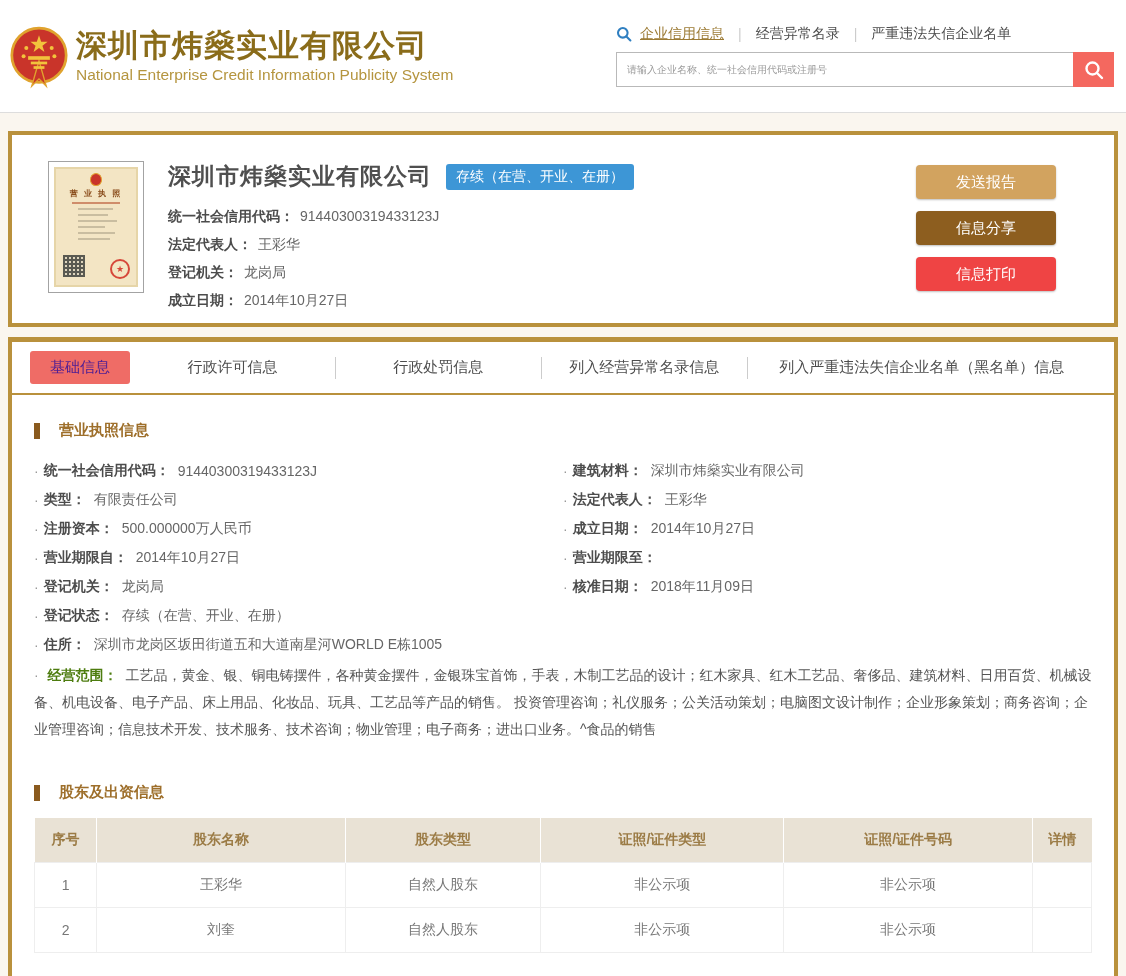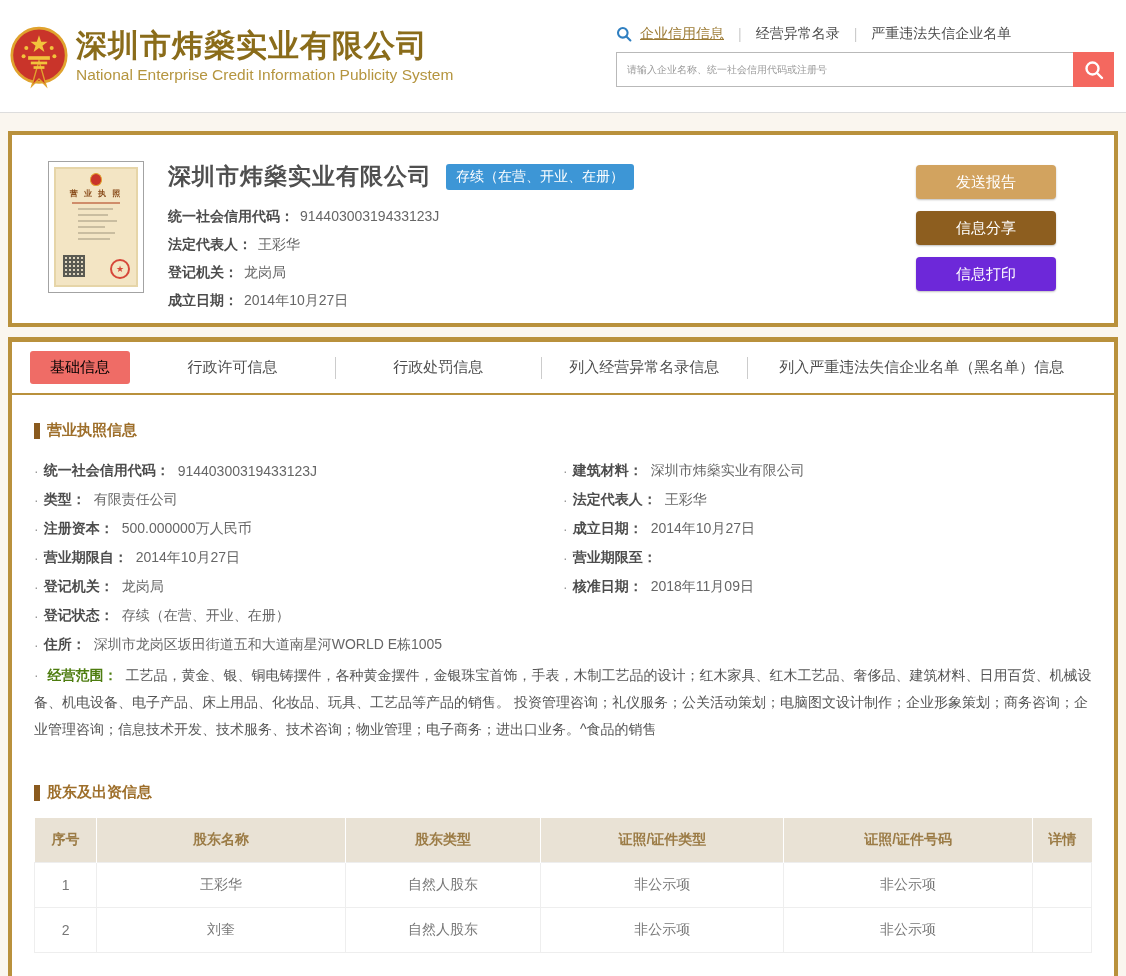--- a/index.html
+++ b/index.html
@@ -58,34 +58,34 @@
   .cfield { font-size:14px; line-height:28px; }
   .cfield .lbl { font-weight:bold; color:#4c4c4c; }
   .cfield .val { color:#666; margin-left:6px; }
 
   .btn-col { width:142px; margin-right:28px; margin-top:4px; flex:none; }
   .act-btn { display:block; width:140px; height:34px; margin-bottom:12px; border:none;
     border-radius:4px; color:#fff; font-size:15px; cursor:pointer;
     font-family:inherit; box-shadow:0 1px 2px rgba(0,0,0,.25); }
   .btn-report { background:#d2a35f; }
   .btn-share { background:#8d5e1f; }
-  .btn-print { background:#6d28d9; }
+  .btn-print { background:#ef4444; }
 
   
   .tabbar { display:flex; align-items:center; height:53px; padding:0 18px;
     border-bottom:2px solid #b9913c; background:#fff; }
-  .tab-active { background:#ef6c66; color:#000000; font-size:15px; padding:7px 20px;
+  .tab-active { background:#ef6c66; color:#4c1d95; font-size:15px; padding:7px 20px;
     border-radius:3px; cursor:pointer; flex:none; }
   .tab { color:#4d4d4d; font-size:15px; text-align:center; cursor:pointer; flex:1; }
   .tab.wide { flex:1.7; }
   .tab-div { width:1px; height:22px; background:#ccc; flex:none; }
 
   
   .content { padding:18px 22px 0 22px; }
-  .section-title { display:flex; align-items:center; margin:8px 0 16px; }
+  .section-title { display:flex; align-items:center; margin:8px 0 16px;gap:12px; }
   .section-bar { width:6px; height:16px; background:#8a5a1e; margin-right:7px; flex:none; }
   .section-text { font-size:15px; font-weight:bold; color:#9e6f2b; }
 
   .fields-grid { display:grid; grid-template-columns:1fr 1fr; grid-auto-flow:column;
     grid-template-rows:repeat(7,29px); font-size:14px; }
   .frow { display:flex; align-items:center; white-space:nowrap; }
   .frow::before { content:"·"; color:#999; margin-right:5px; }
   .flabel { font-weight:bold; color:#4c4c4c; }
   .fvalue { color:#666; margin-left:8px; }
 

